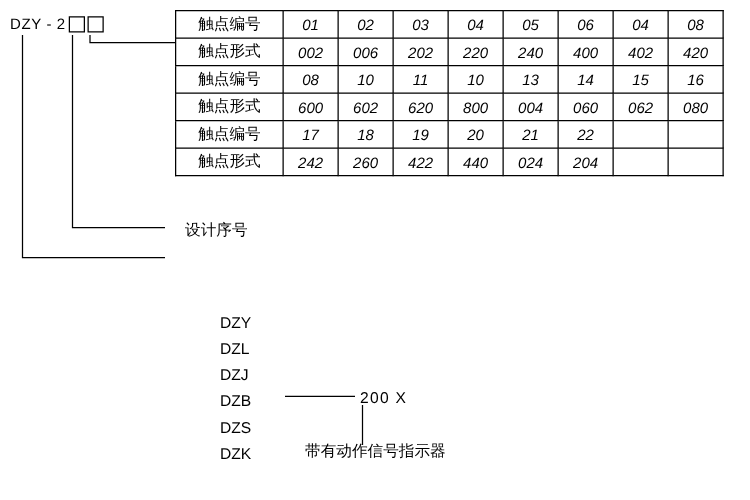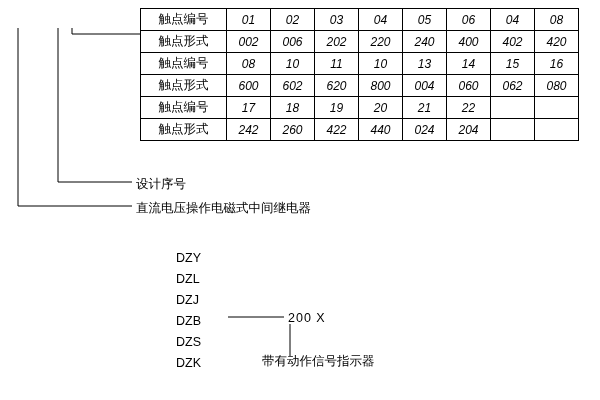--- a/index.html
+++ b/index.html
@@ -73,21 +73,21 @@
     height: 400px;
   }
 
   
   .anno {
     position: absolute;
     font-size: 12.5px;
     white-space: nowrap;
   }
   .anno-design {
-    left: 136px;
+    left: 148px;
     top: 176px;
   }
   .anno-desc {
     left: 136px;
     top: 200px;
   }
 
   
   .series-list {
     position: absolute;
@@ -101,30 +101,33 @@
   }
   .series-200 {
     position: absolute;
     left: 288px;
     top: 311px;
     font-size: 12.5px;
     letter-spacing: 1px;
   }
   .series-note {
     position: absolute;
-    left: 262px;
+    left: 244px;
     top: 353px;
     font-size: 12.5px;
   }
 </style>
 </head>
 <body>
 
 <div class="stage">
 
+  <div class="model-code">
+    <span>DZY - 2</span><span class="code-box"></span><span class="code-box"></span>
+  </div>
 
   <svg class="svg-layer" viewBox="0 0 600 400">
 
     <path d="M 72 28 L 72 34 L 140 34" fill="none" stroke="#000" stroke-width="1"></path>
 
     <path d="M 58 28 L 58 182 L 132 182" fill="none" stroke="#000" stroke-width="1"></path>
 
     <path d="M 18 28 L 18 206 L 132 206" fill="none" stroke="#000" stroke-width="1"></path>
 
     <path d="M 228 317 L 284 317" fill="none" stroke="#000" stroke-width="1"></path>
@@ -197,21 +200,20 @@
         <td class="cell">440</td>
         <td class="cell">024</td>
         <td class="cell">204</td>
         <td class="cell"></td>
         <td class="cell"></td>
       </tr>
     </tbody>
   </table>
 
   <div class="anno anno-design">设计序号</div>
-  <div class="anno anno-desc">直流电压操作电磁式中间继电器</div>
 
   <div class="series-list">
     <div>DZY</div>
     <div>DZL</div>
     <div>DZJ</div>
     <div>DZB</div>
     <div>DZS</div>
     <div>DZK</div>
   </div>
   <div class="series-200">200  X</div>

